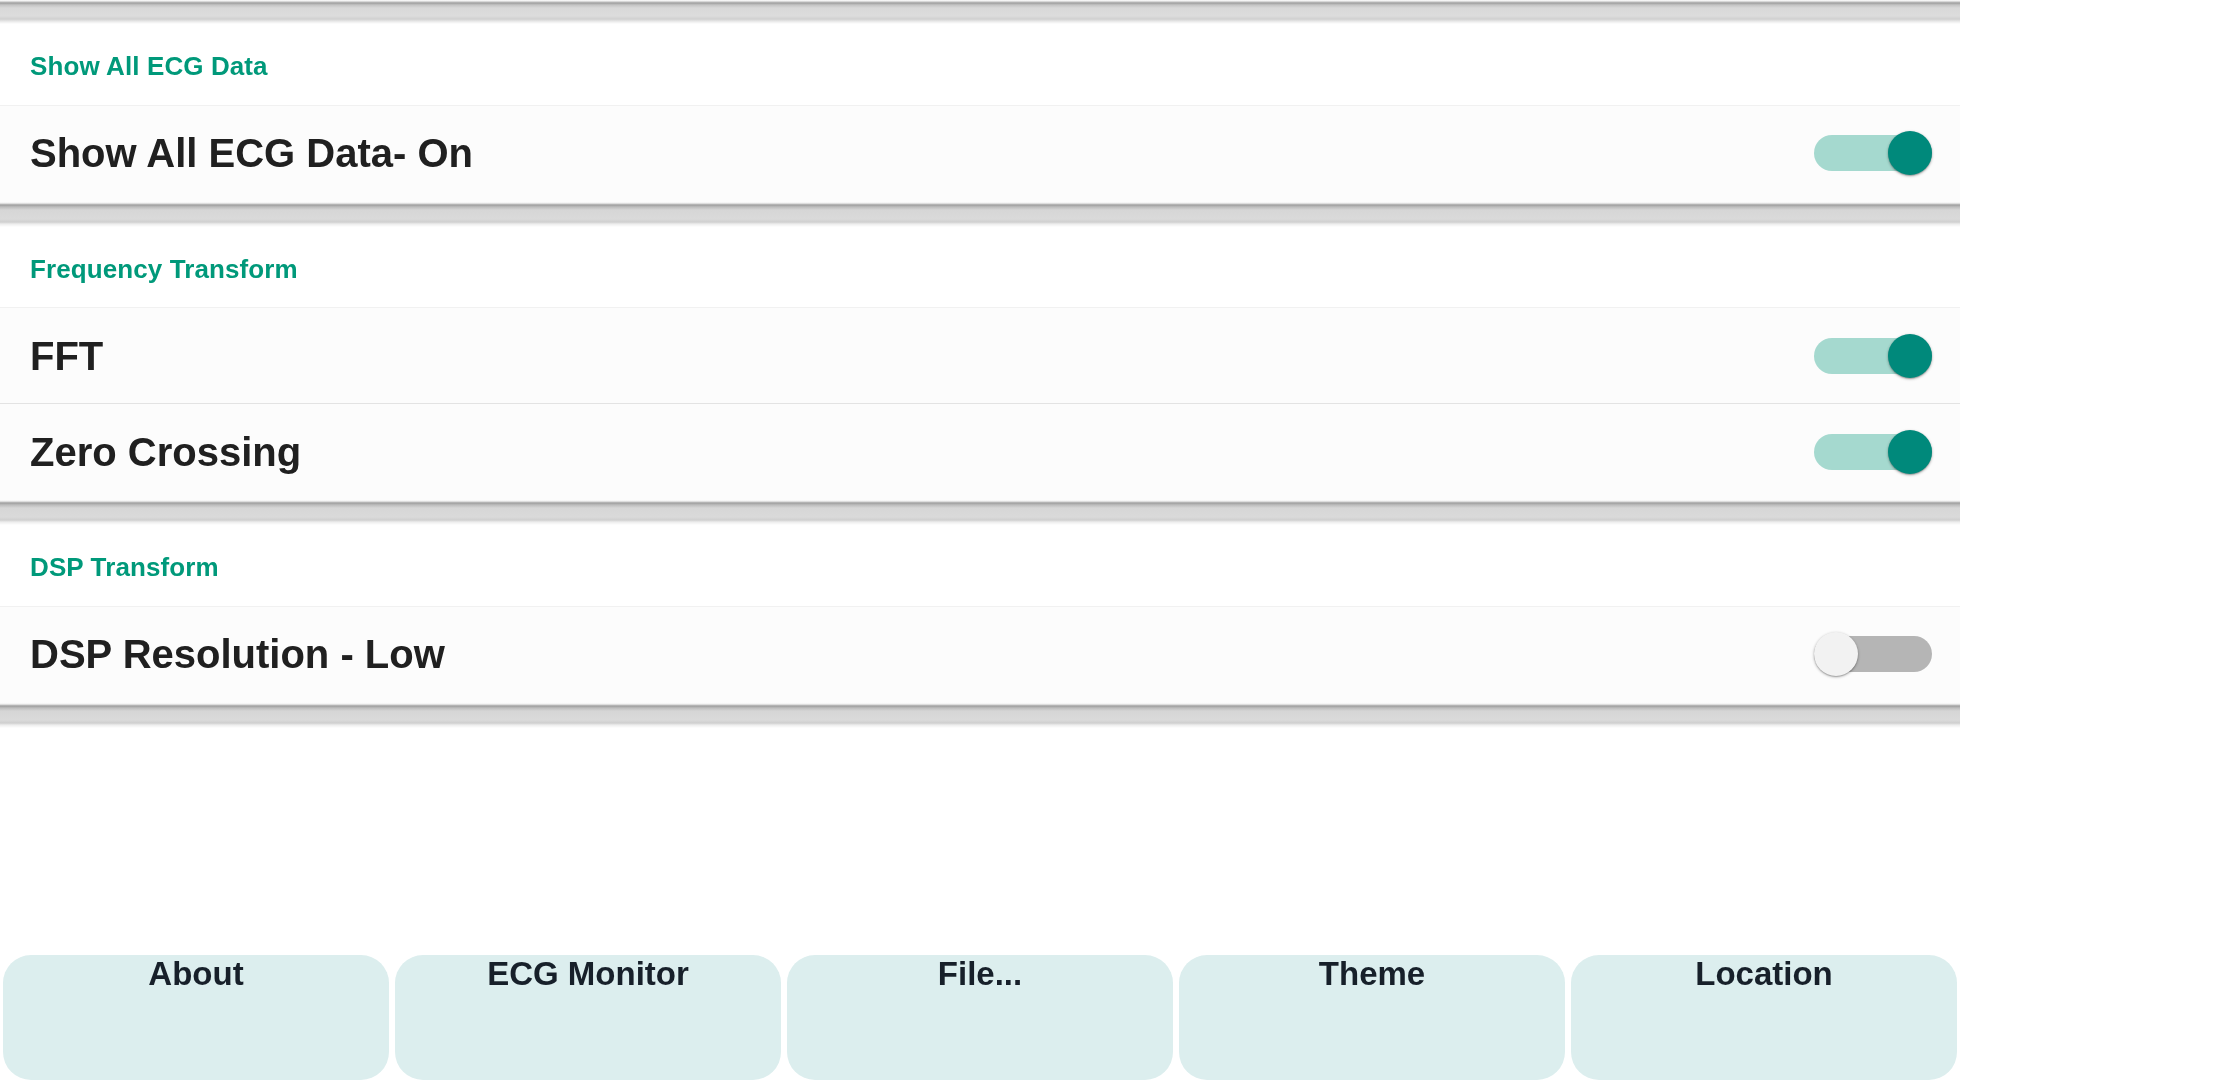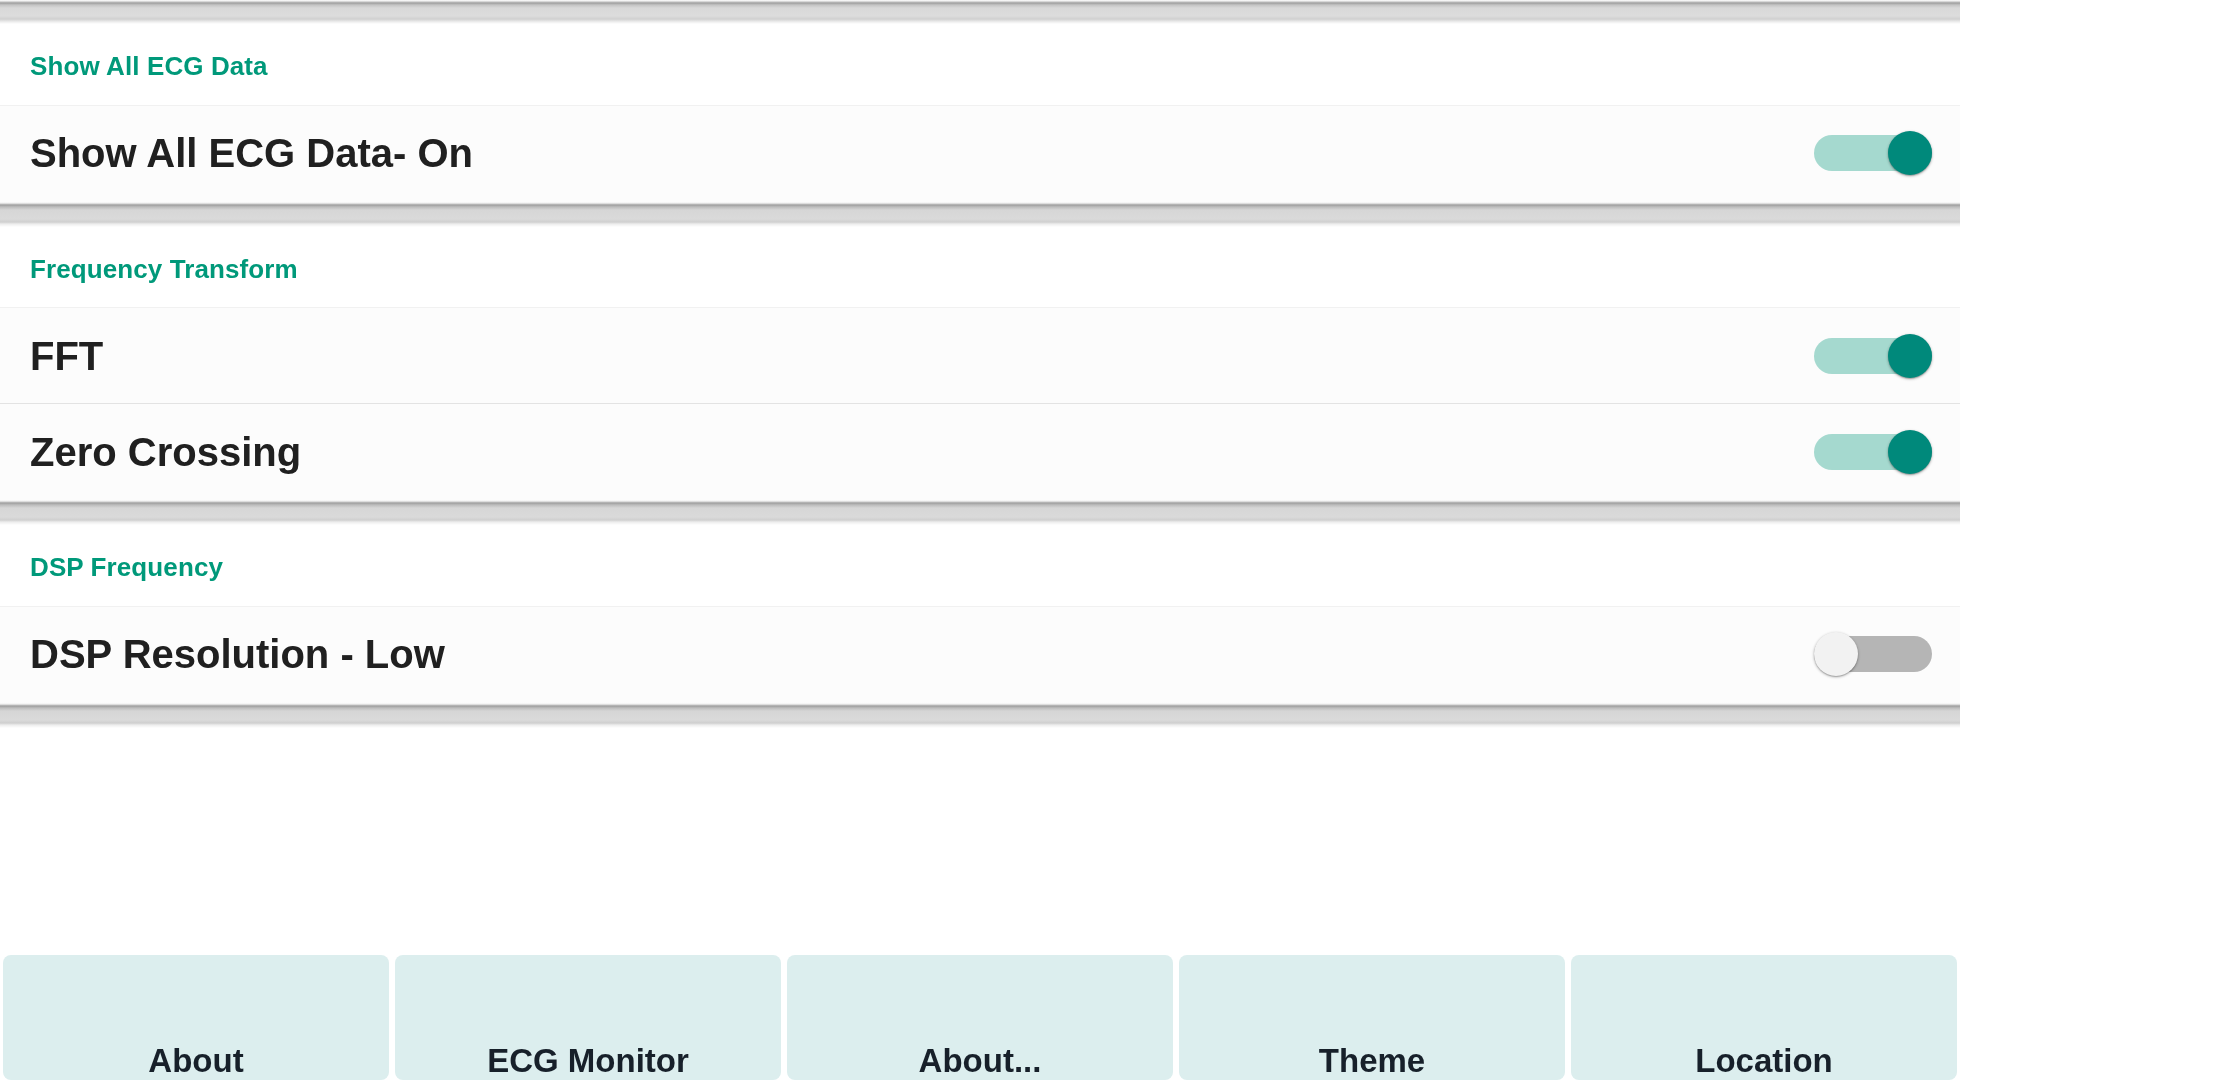--- a/index.html
+++ b/index.html
@@ -140,23 +140,23 @@
     display: flex;
     align-items: stretch;
     background: #ffffff;
     padding: 0;
     box-sizing: border-box;
   }
   .tab {
     flex: 1 1 0;
     margin: 0 3px;
     background: #dceeee;
-    border-radius: 8px;
-    display: flex;
-    align-items: flex-end;
+    border-radius: 28px;
+    display: flex;
+    align-items: flex-start;
     justify-content: center;
     font-size: 33px;
     font-weight: bold;
     color: #17202a;
     box-sizing: border-box;
     min-width: 0;
     overflow: hidden;
     white-space: nowrap;
   }
   .tab.active {
@@ -194,21 +194,21 @@
         <div class="row">
           <div class="row-label">Zero Crossing</div>
           <div class="toggle on" role="switch" aria-checked="true">
             <span class="track"></span>
             <span class="thumb"></span>
           </div>
         </div>
       </div>
       <div class="band"></div>
       <div class="section">
-        <div class="section-header">DSP Frequency</div>
+        <div class="section-header">DSP Transform</div>
         <div class="row">
           <div class="row-label">DSP Resolution - Low</div>
           <div class="toggle off" role="switch" aria-checked="false">
             <span class="track"></span>
             <span class="thumb"></span>
           </div>
         </div>
       </div>
       <div class="band"></div>
     </div>
@@ -216,21 +216,21 @@
   <div class="tabbar-spacer"></div>
 
   <div class="tabbar" id="tabbar-host">
       <div class="tab">
         <span>About</span>
       </div>
       <div class="tab">
         <span>ECG Monitor</span>
       </div>
       <div class="tab">
-        <span>About...</span>
+        <span>File...</span>
       </div>
       <div class="tab">
         <span>Theme</span>
       </div>
       <div class="tab">
         <span>Location</span>
       </div>
     </div>
 
 </div>

